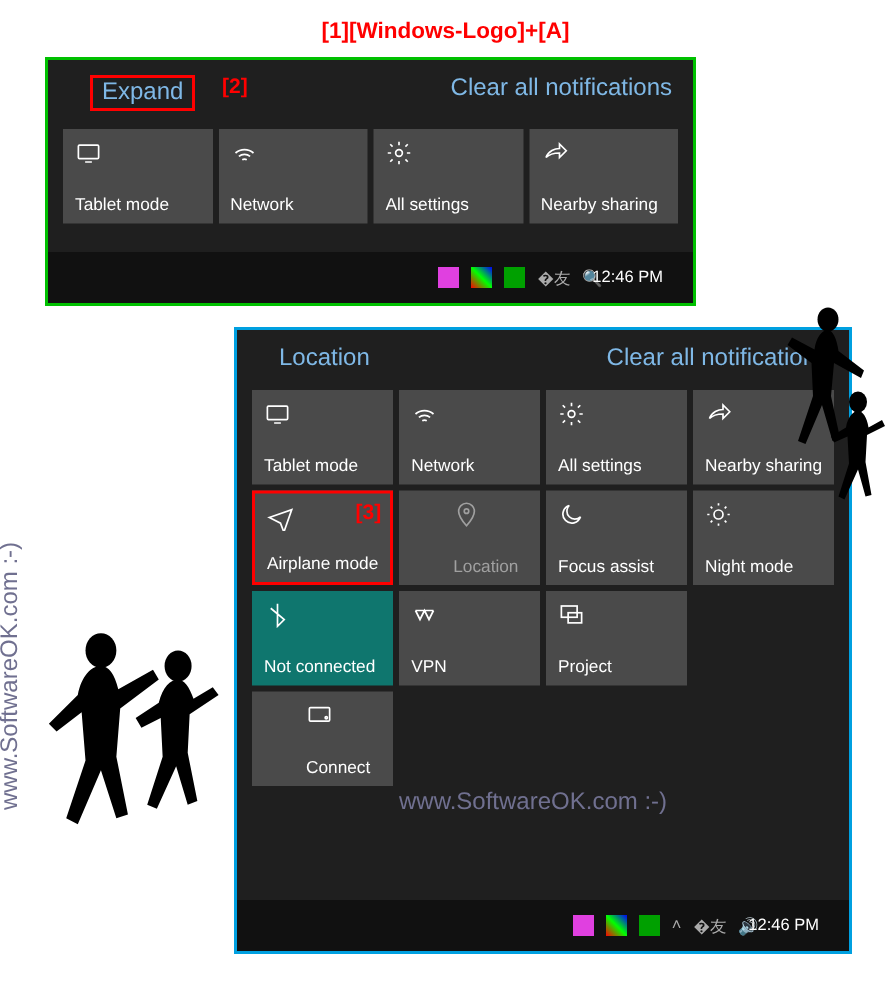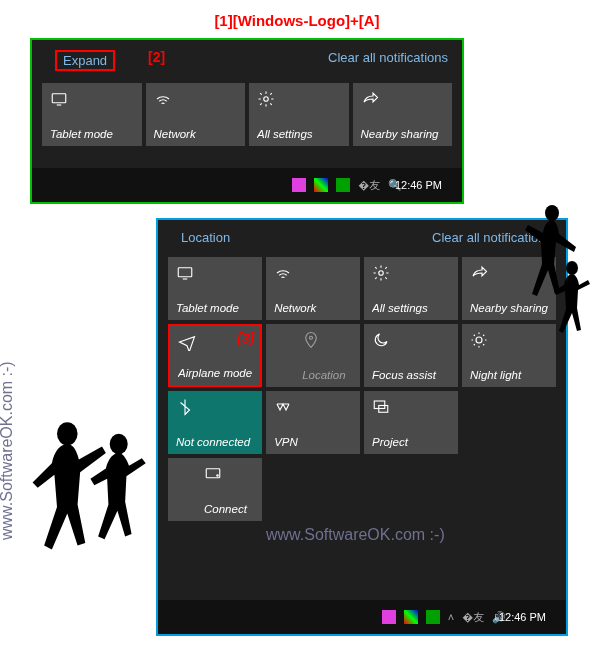--- a/index.html
+++ b/index.html
@@ -33,29 +33,29 @@
 .panel.second {
   left: 156px;
   top: 218px;
   width: 412px;
   height: 418px;
   border: 2px solid #00a0e0;
 }
 .panel-header {
   display: flex;
   justify-content: space-between;
-  padding: 10px 14px 6px 23px;
-  font-size: 13px;
+  padding: 10px 14px 6px 12px;
+  font-size: 16px;
+  margin-left: 16px;
 }
 .link-text { color: #7fb8e6; cursor: default; }
 .tiles {
   padding: 6px 10px;
   display: grid;
   gap: 4px;
-  font-style: italic;
 }
 .tiles.cols4 { grid-template-columns: repeat(4, 1fr); }
 .tile {
   background: #4a4a4a;
   height: 63px;
   padding: 6px 8px;
   display: flex;
   flex-direction: column;
   justify-content: space-between;
   color: #fff;
@@ -254,21 +254,21 @@
       <span class="tile-label">Focus assist</span>
     </div>
 
     <div class="tile">
       <span class="tile-icon">
           <svg viewBox="0 0 24 24">
             <circle cx="12" cy="12" r="4"></circle>
             <path d="M12 2v2M12 20v2M2 12h2M20 12h2M5 5l1.5 1.5M17.5 17.5L19 19M5 19l1.5-1.5M17.5 6.5L19 5"></path>
           </svg>
         </span>
-      <span class="tile-label">Night light</span>
+      <span class="tile-label">Night mode</span>
     </div>
     <div class="tile active">
       <span class="tile-icon">
           <svg viewBox="0 0 24 24">
             <path d="M12 2v20l6-6-12-10M12 22l6-6-12-10"></path>
           </svg>
         </span>
       <span class="tile-label">Not connected</span>
     </div>
     <div class="tile">

